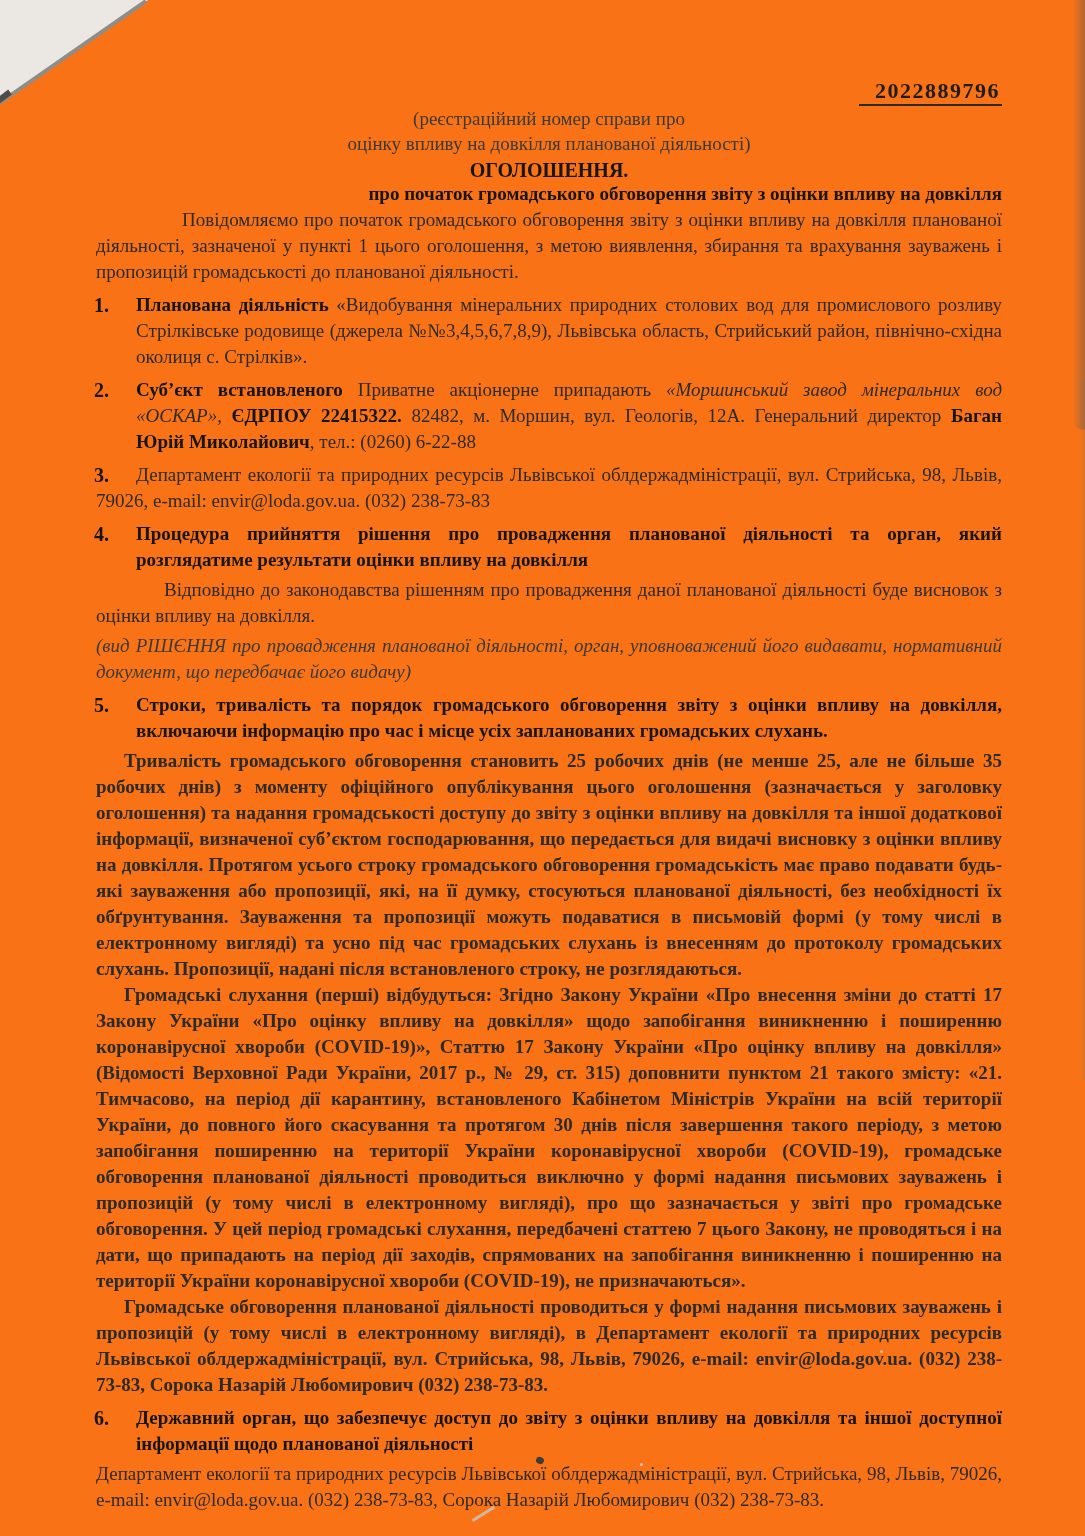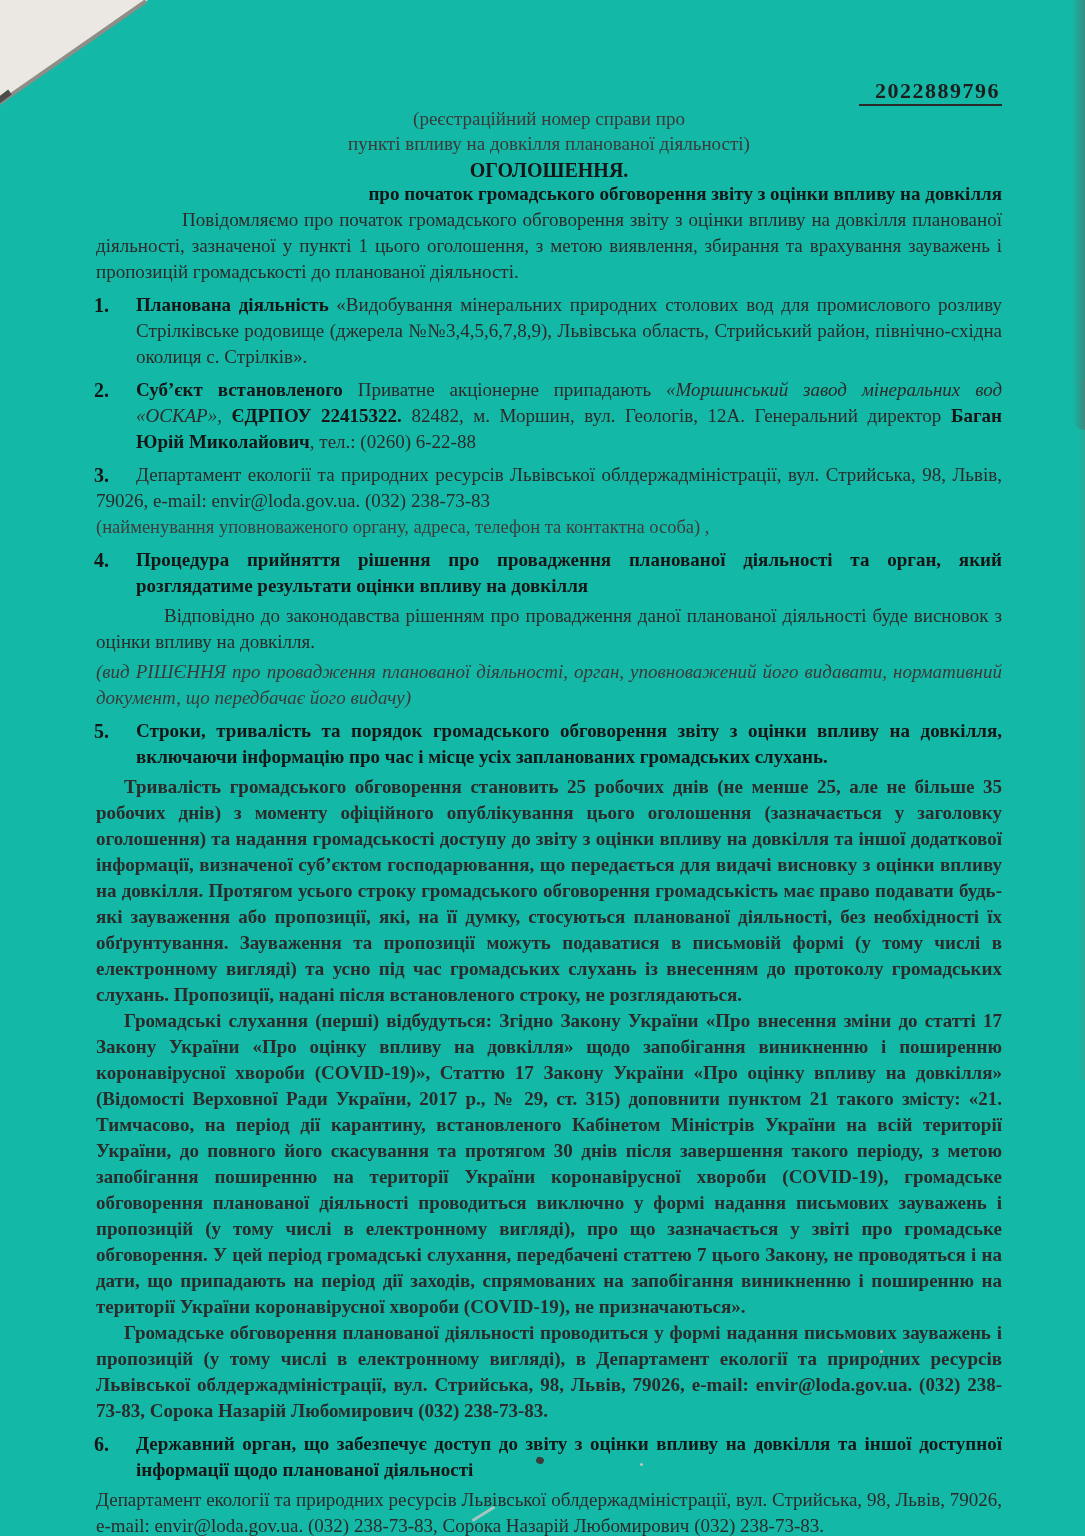--- a/index.html
+++ b/index.html
@@ -1,19 +1,19 @@
 <!DOCTYPE html>
 <html><head>
 <meta charset="utf-8">
 <style>
   html,body{margin:0;padding:0;background:#ffffff;}
   .page{
     position:relative;
     width:1085px;height:1536px;
-    background:#14b8a6;
+    background:#f97316;
     overflow:hidden;
     font-family:"Liberation Serif","DejaVu Serif",serif;
     color:#2b2b2b;
   }
   
   .corner-fold{position:absolute;left:0;top:0;}
   .edge-shadow-right{
     position:absolute;right:0;top:0;width:13px;height:430px;
     background:linear-gradient(to right, rgba(0,0,0,0), rgba(90,88,85,.45));
     border-bottom-left-radius:60px;
@@ -76,42 +76,41 @@
   <div class="scan-dot"></div>
   <div class="scan-smudge"></div>
   <div class="speck1"></div>
   <div class="speck2"></div>
 
   <div class="doc">
 
     <div class="reg-block">
       <span class="reg-number">2022889796</span>
       <div class="reg-caption">(реєстраційний номер справи про</div>
-      <div class="reg-caption">пункті впливу на довкілля планованої діяльності)</div>
+      <div class="reg-caption">оцінку впливу на довкілля планованої діяльності)</div>
     </div>
 
     <div class="title">ОГОЛОШЕННЯ.</div>
     <div class="subtitle">про початок громадського обговорення звіту з оцінки впливу на довкілля</div>
 
     <p class="intro">Повідомляємо про початок громадського обговорення звіту з оцінки впливу на довкілля планованої діяльності, зазначеної у пункті 1 цього оголошення, з метою виявлення, збирання та врахування зауважень і пропозицій громадськості до планованої діяльності.</p>
 
     <div class="sec">
       <span class="num">1.</span>
       <p><b>Планована діяльність</b><span> «Видобування мінеральних природних столових вод для промислового розливу Стрілківське родовище (джерела №№3,4,5,6,7,8,9), Львівська область, Стрийський район, північно-східна околиця с. Стрілків».</span></p>
     </div>
 
     <div class="sec">
       <span class="num">2.</span>
       <p><b>Суб’єкт встановленого</b><span> Приватне акціонерне припадають </span><span class="it">«Моршинський завод мінеральних вод «ОСКАР»,</span><b> ЄДРПОУ 22415322.</b><span> 82482, м. Моршин, вул. Геологів, 12А. Генеральний директор </span><b>Баган Юрій Миколайович</b><span>, тел.: (0260) 6-22-88</span></p>
     </div>
 
     <div class="sec">
       <span class="num">3.</span>
       <p class="full ind40">Департамент екології та природних ресурсів Львівської облдержадміністрації, вул. Стрийська, 98, Львів, 79026, e-mail: envir@loda.gov.ua. (032) 238-73-83</p>
-      <p class="full caption-note">(найменування уповноваженого органу, адреса, телефон та контактна особа) ,</p>
     </div>
 
     <div class="sec">
       <span class="num">4.</span>
       <p class="sec-head">Процедура прийняття рішення про провадження планованої діяльності та орган, який розглядатиме результати оцінки впливу на довкілля</p>
       <p class="full ind70 gap">Відповідно до законодавства рішенням про провадження даної планованої діяльності буде висновок з оцінки впливу на довкілля.</p>
       <p class="full it-note gap">(вид РІШЄННЯ про провадження планованої діяльності, орган, уповноважений його видавати, нормативний документ, що передбачає його видачу)</p>
     </div>
 
     <div class="sec">

